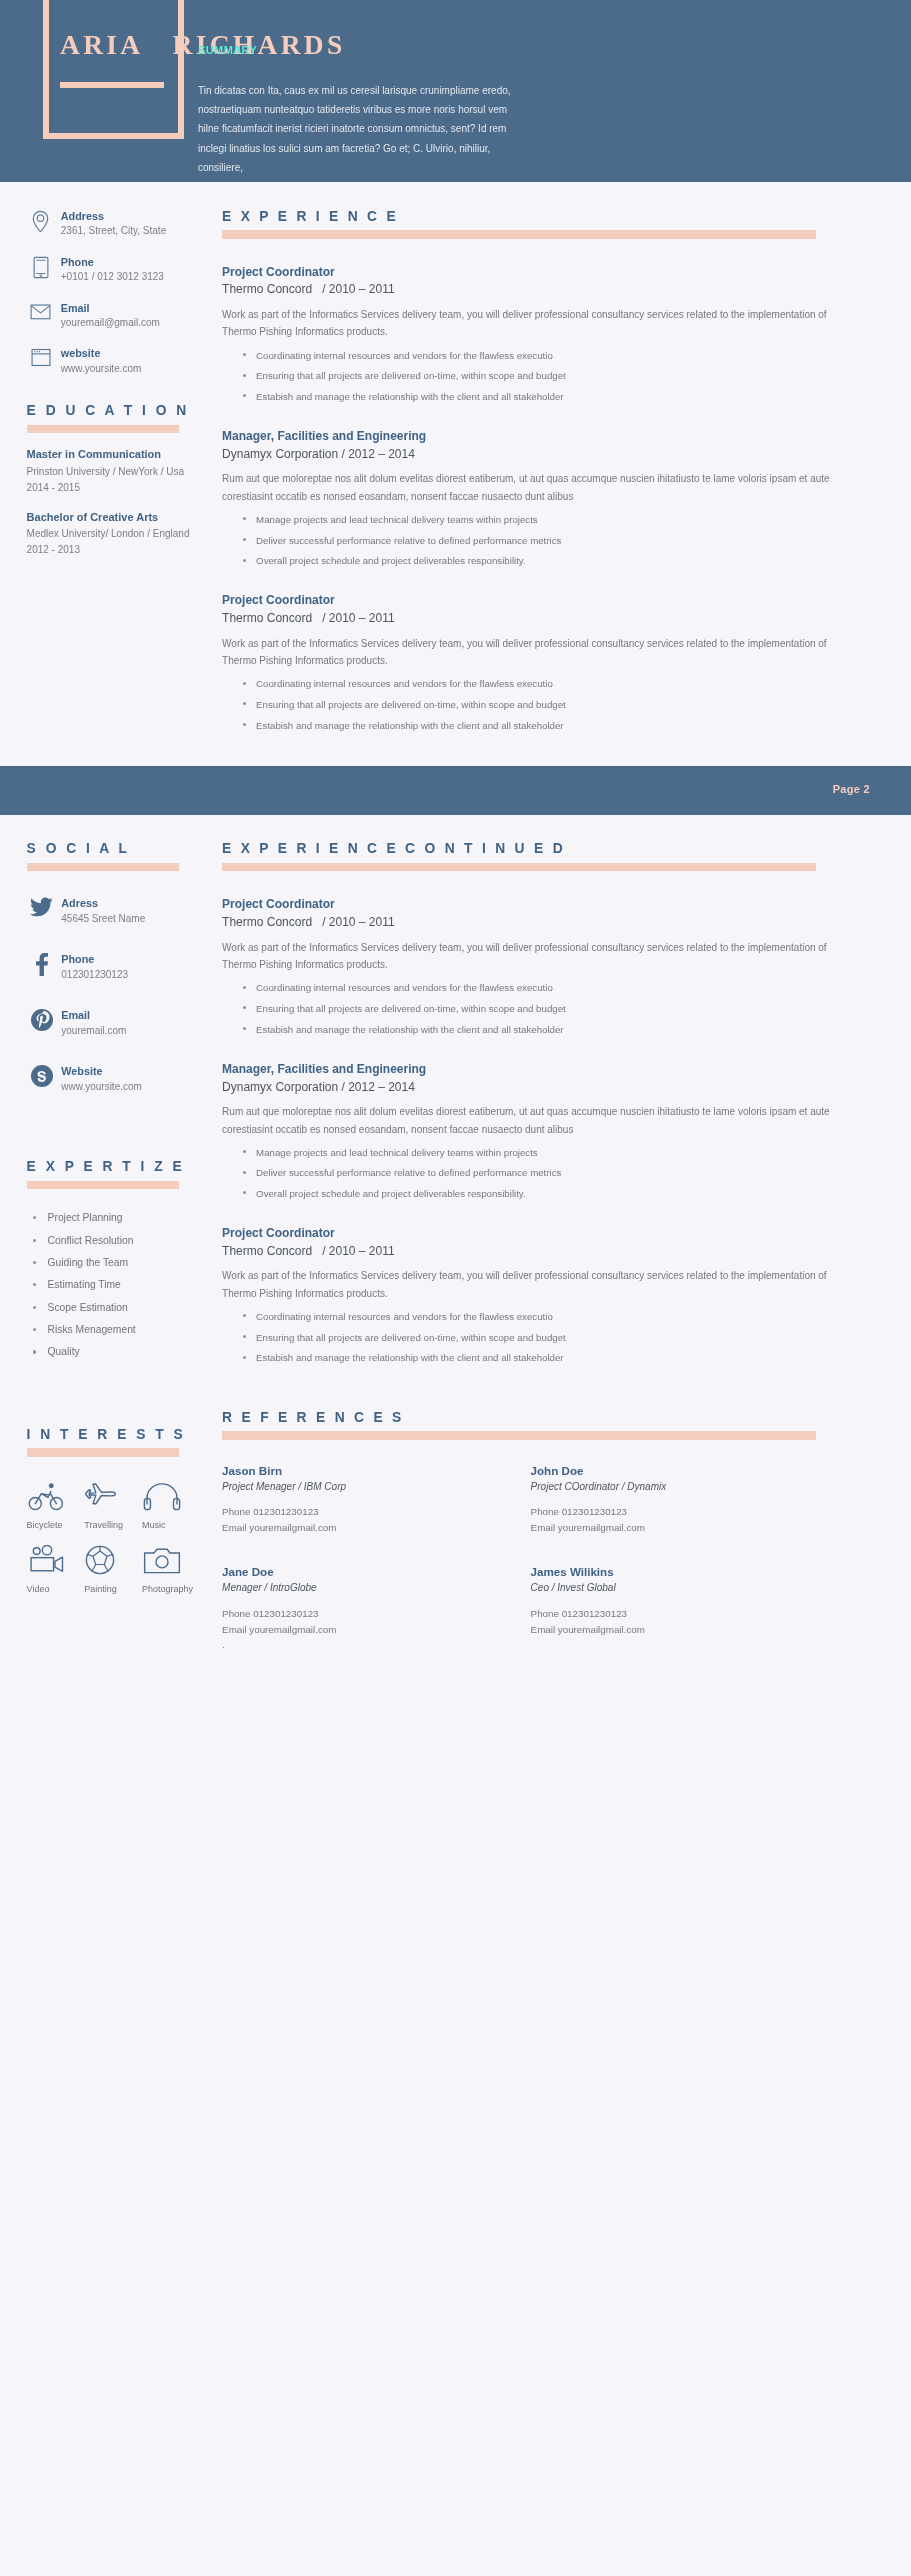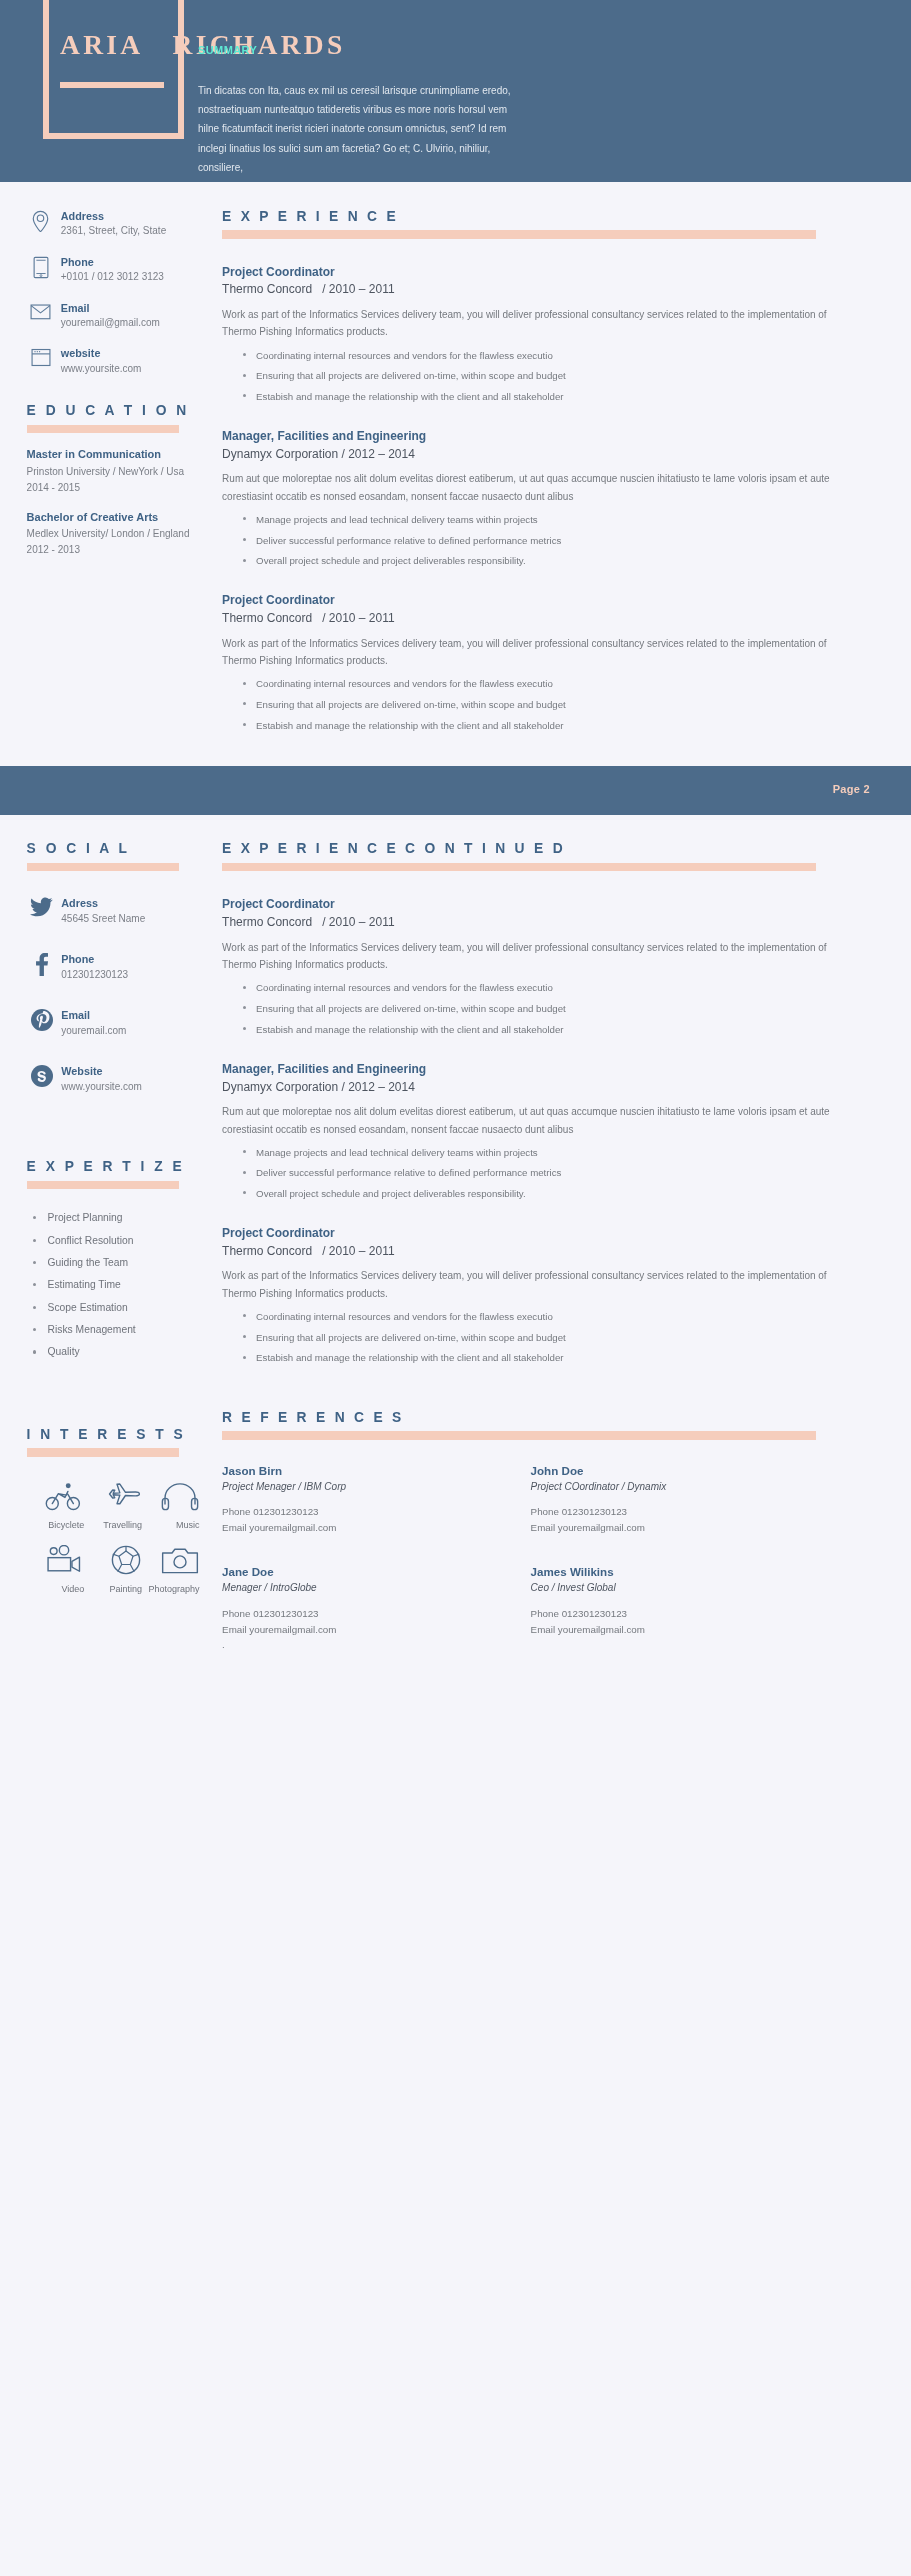--- a/index.html
+++ b/index.html
@@ -275,21 +275,21 @@
   .interest-grid {
     display: grid;
     grid-template-columns: repeat(3, 1fr);
     row-gap: 15px;
     margin-top: 25px;
     width: 173px;
   }
   .interest-cell {
     display: flex;
     flex-direction: column;
-    align-items: flex-end;
+    align-items: flex-start;
   }
   .interest-cell svg { display: block; }
   .interest-label {
     margin-top: 8.5px;
     font-size: 9px;
     color: #6f737b;
     text-align: center;
   }
 
   

